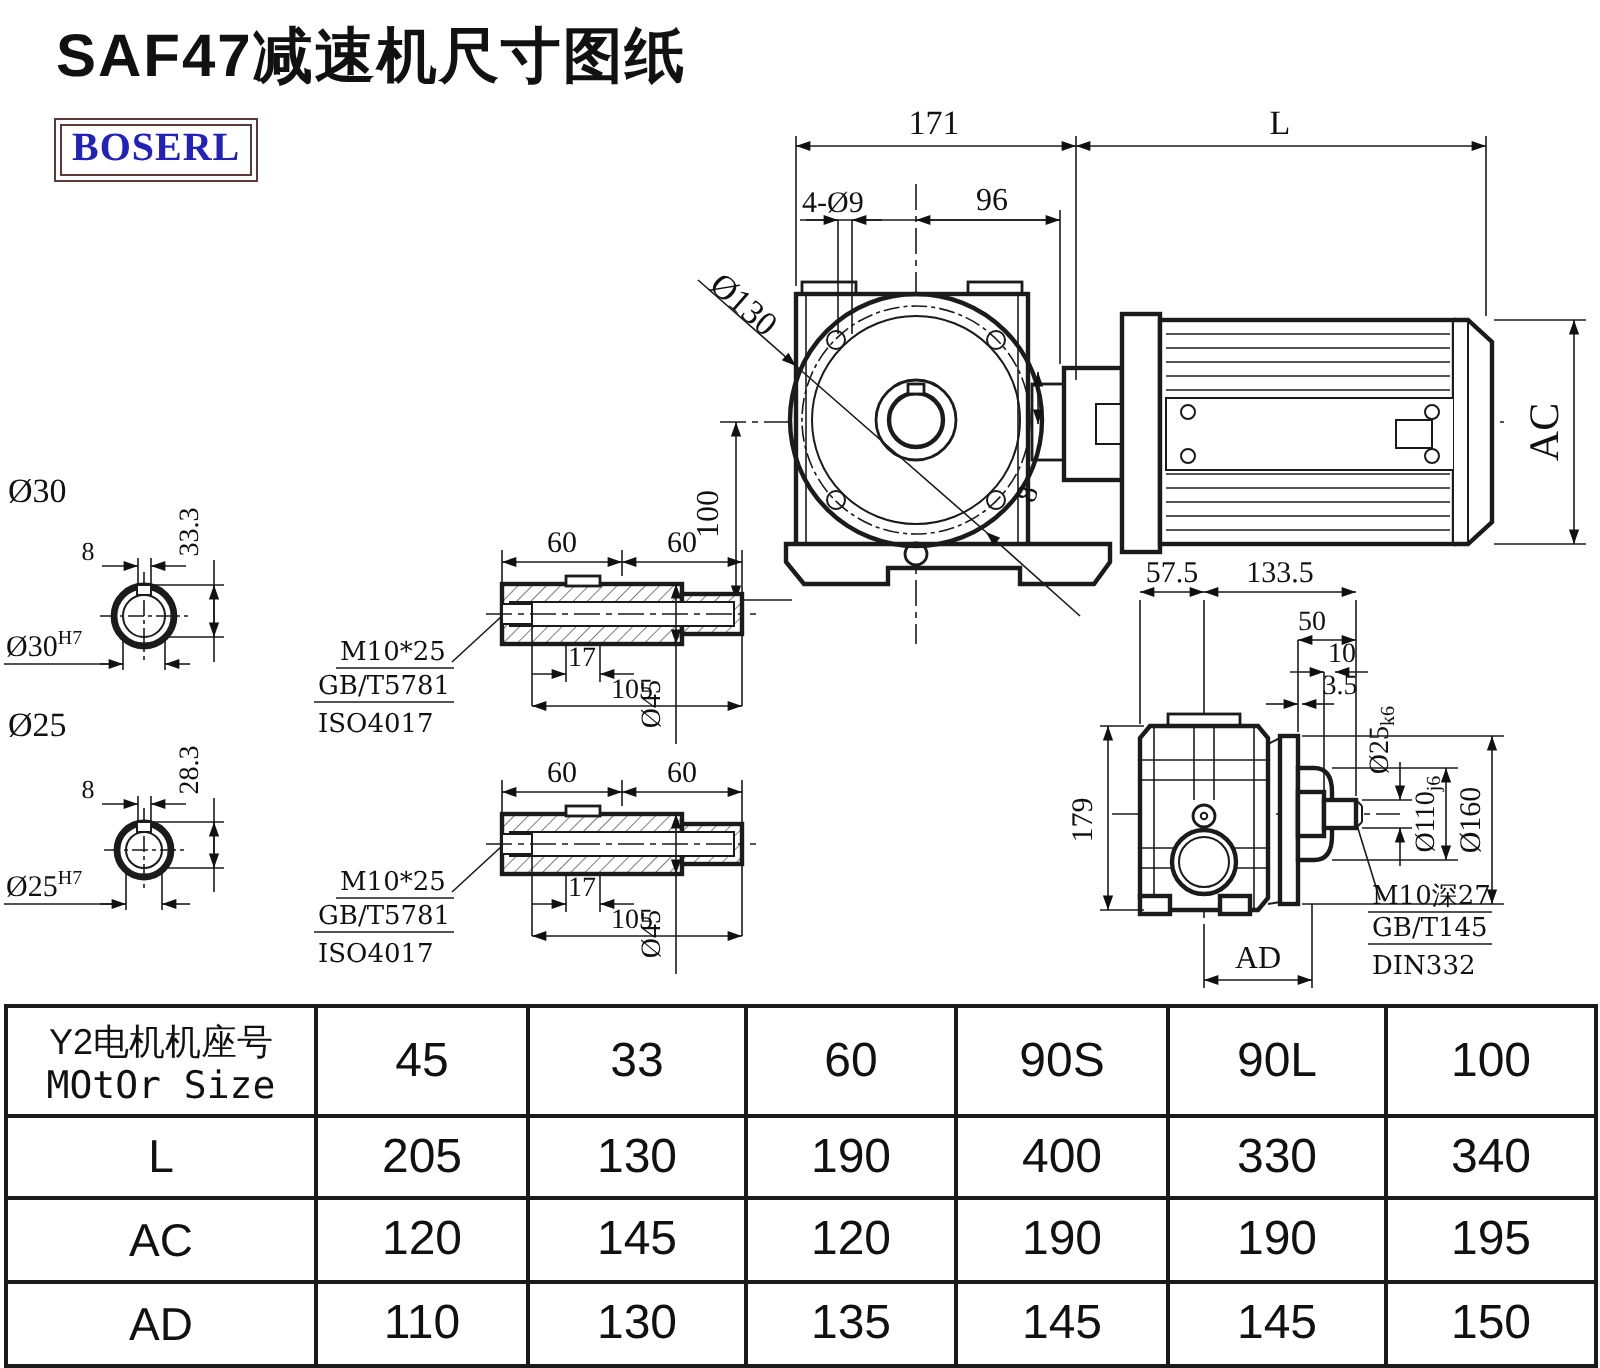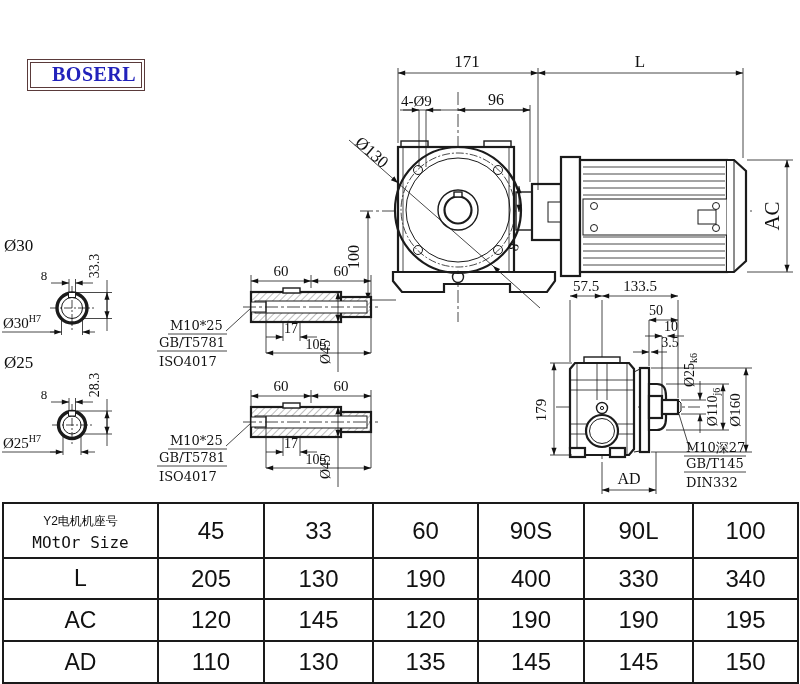--- a/index.html
+++ b/index.html
@@ -3,43 +3,43 @@
 <meta charset="utf-8">
 <style>
   html,body{margin:0;padding:0;background:#fff;}
   .page{position:relative;width:800px;height:684px;background:#fff;overflow:hidden;
         font-family:"Liberation Sans",sans-serif;}
   .page-title{position:absolute;left:28px;top:8px;font-size:30px;font-weight:bold;
         color:#111;letter-spacing:1px;white-space:nowrap;}
   .logo-box{position:absolute;left:27px;top:59px;border:4px double #5a3a3a;background:#fff;
         padding:0 5px;line-height:22px;}
   .logo-box span{font-family:"Liberation Serif",serif;font-weight:bold;font-size:20px;
-        color:#2222bb;letter-spacing:0.5px;margin-left:16px;}
+        color:#2222bb;letter-spacing:0.5px;}
   svg{position:absolute;left:0;top:0;}
   svg text{fill:#111;font-family:"Liberation Serif",serif;}
   .t13{font-size:13px;} .t14{font-size:14px;} .t15{font-size:15px;}
   .t16{font-size:16px;} .t17{font-size:17px;} .t21{font-size:21px;}
   .lbl{font-size:13px;font-family:"DejaVu Serif",serif;}
   .sup{font-size:10px;} 
   .ln line,.ln path,.ln rect,.ln circle{stroke:#1b1b1b;fill:none;}
   .fw{fill:#fff !important;}
   .w2{stroke-width:2.2;} .w15{stroke-width:1.4;} .w1{stroke-width:1;}
   .w07{stroke-width:0.8;} .w35{stroke-width:3.4;}
   .cl{stroke-width:0.8;stroke-dasharray:13 3 3 3;}
   .cls{stroke-width:0.8;stroke-dasharray:8 2 2 2;}
   .hatch{fill:url(#h) !important;}
   
   .spec{position:absolute;left:2px;top:502px;width:795px;border-collapse:collapse;
         table-layout:fixed;background:#fff;}
   .spec td{border:2px solid #1a1a1a;text-align:center;vertical-align:middle;
         padding:0;color:#111;}
   .num{font-size:24px;}
   .rowlab{font-size:23px;}
-  .hcn{font-size:12px;line-height:24px;}
-  .hen{font-size:16px;font-family:"DejaVu Sans Mono",monospace;line-height:20px;}
+  .hcn{font-size:18px;line-height:24px;}
+  .hen{font-size:19px;font-family:"DejaVu Sans Mono",monospace;line-height:20px;}
 </style>
 </head>
 <body>
 
 <div class="page">
 
 <svg width="800" height="684" viewBox="0 0 800 684">
 <defs>
   <marker id="ar" viewBox="0 0 10 10" refX="9.5" refY="5" markerWidth="10" markerHeight="10" orient="auto-start-reverse">
           <path d="M0.5,1.8 L9.5,5 L0.5,8.2 Z" fill="#111"></path>
@@ -330,20 +330,21 @@
   <text transform="translate(740,410) rotate(-90)" text-anchor="middle" class="t15">Ø160</text>
   <line x1="678" y1="411" x2="690" y2="450" class="w07"></line>
   <text x="686" y="452" class="lbl">M10深27</text>
   <line x1="684" y1="456" x2="746" y2="456" class="w07"></line>
   <text x="686" y="468" class="lbl">GB/T145</text>
   <line x1="684" y1="472" x2="746" y2="472" class="w07"></line>
   <text x="686" y="487" class="lbl">DIN332</text>
 </g>
 </svg>
 
+<div class="page-title">SAF47减速机尺寸图纸</div>
 <div class="logo-box"><span>BOSERL</span></div>
 
 <table class="spec">
   <colgroup>
     <col style="width:155px">
         <col style="width:106px">
         <col style="width:109px">
     <col style="width:105px">
         <col style="width:106px">
         <col style="width:109px">

